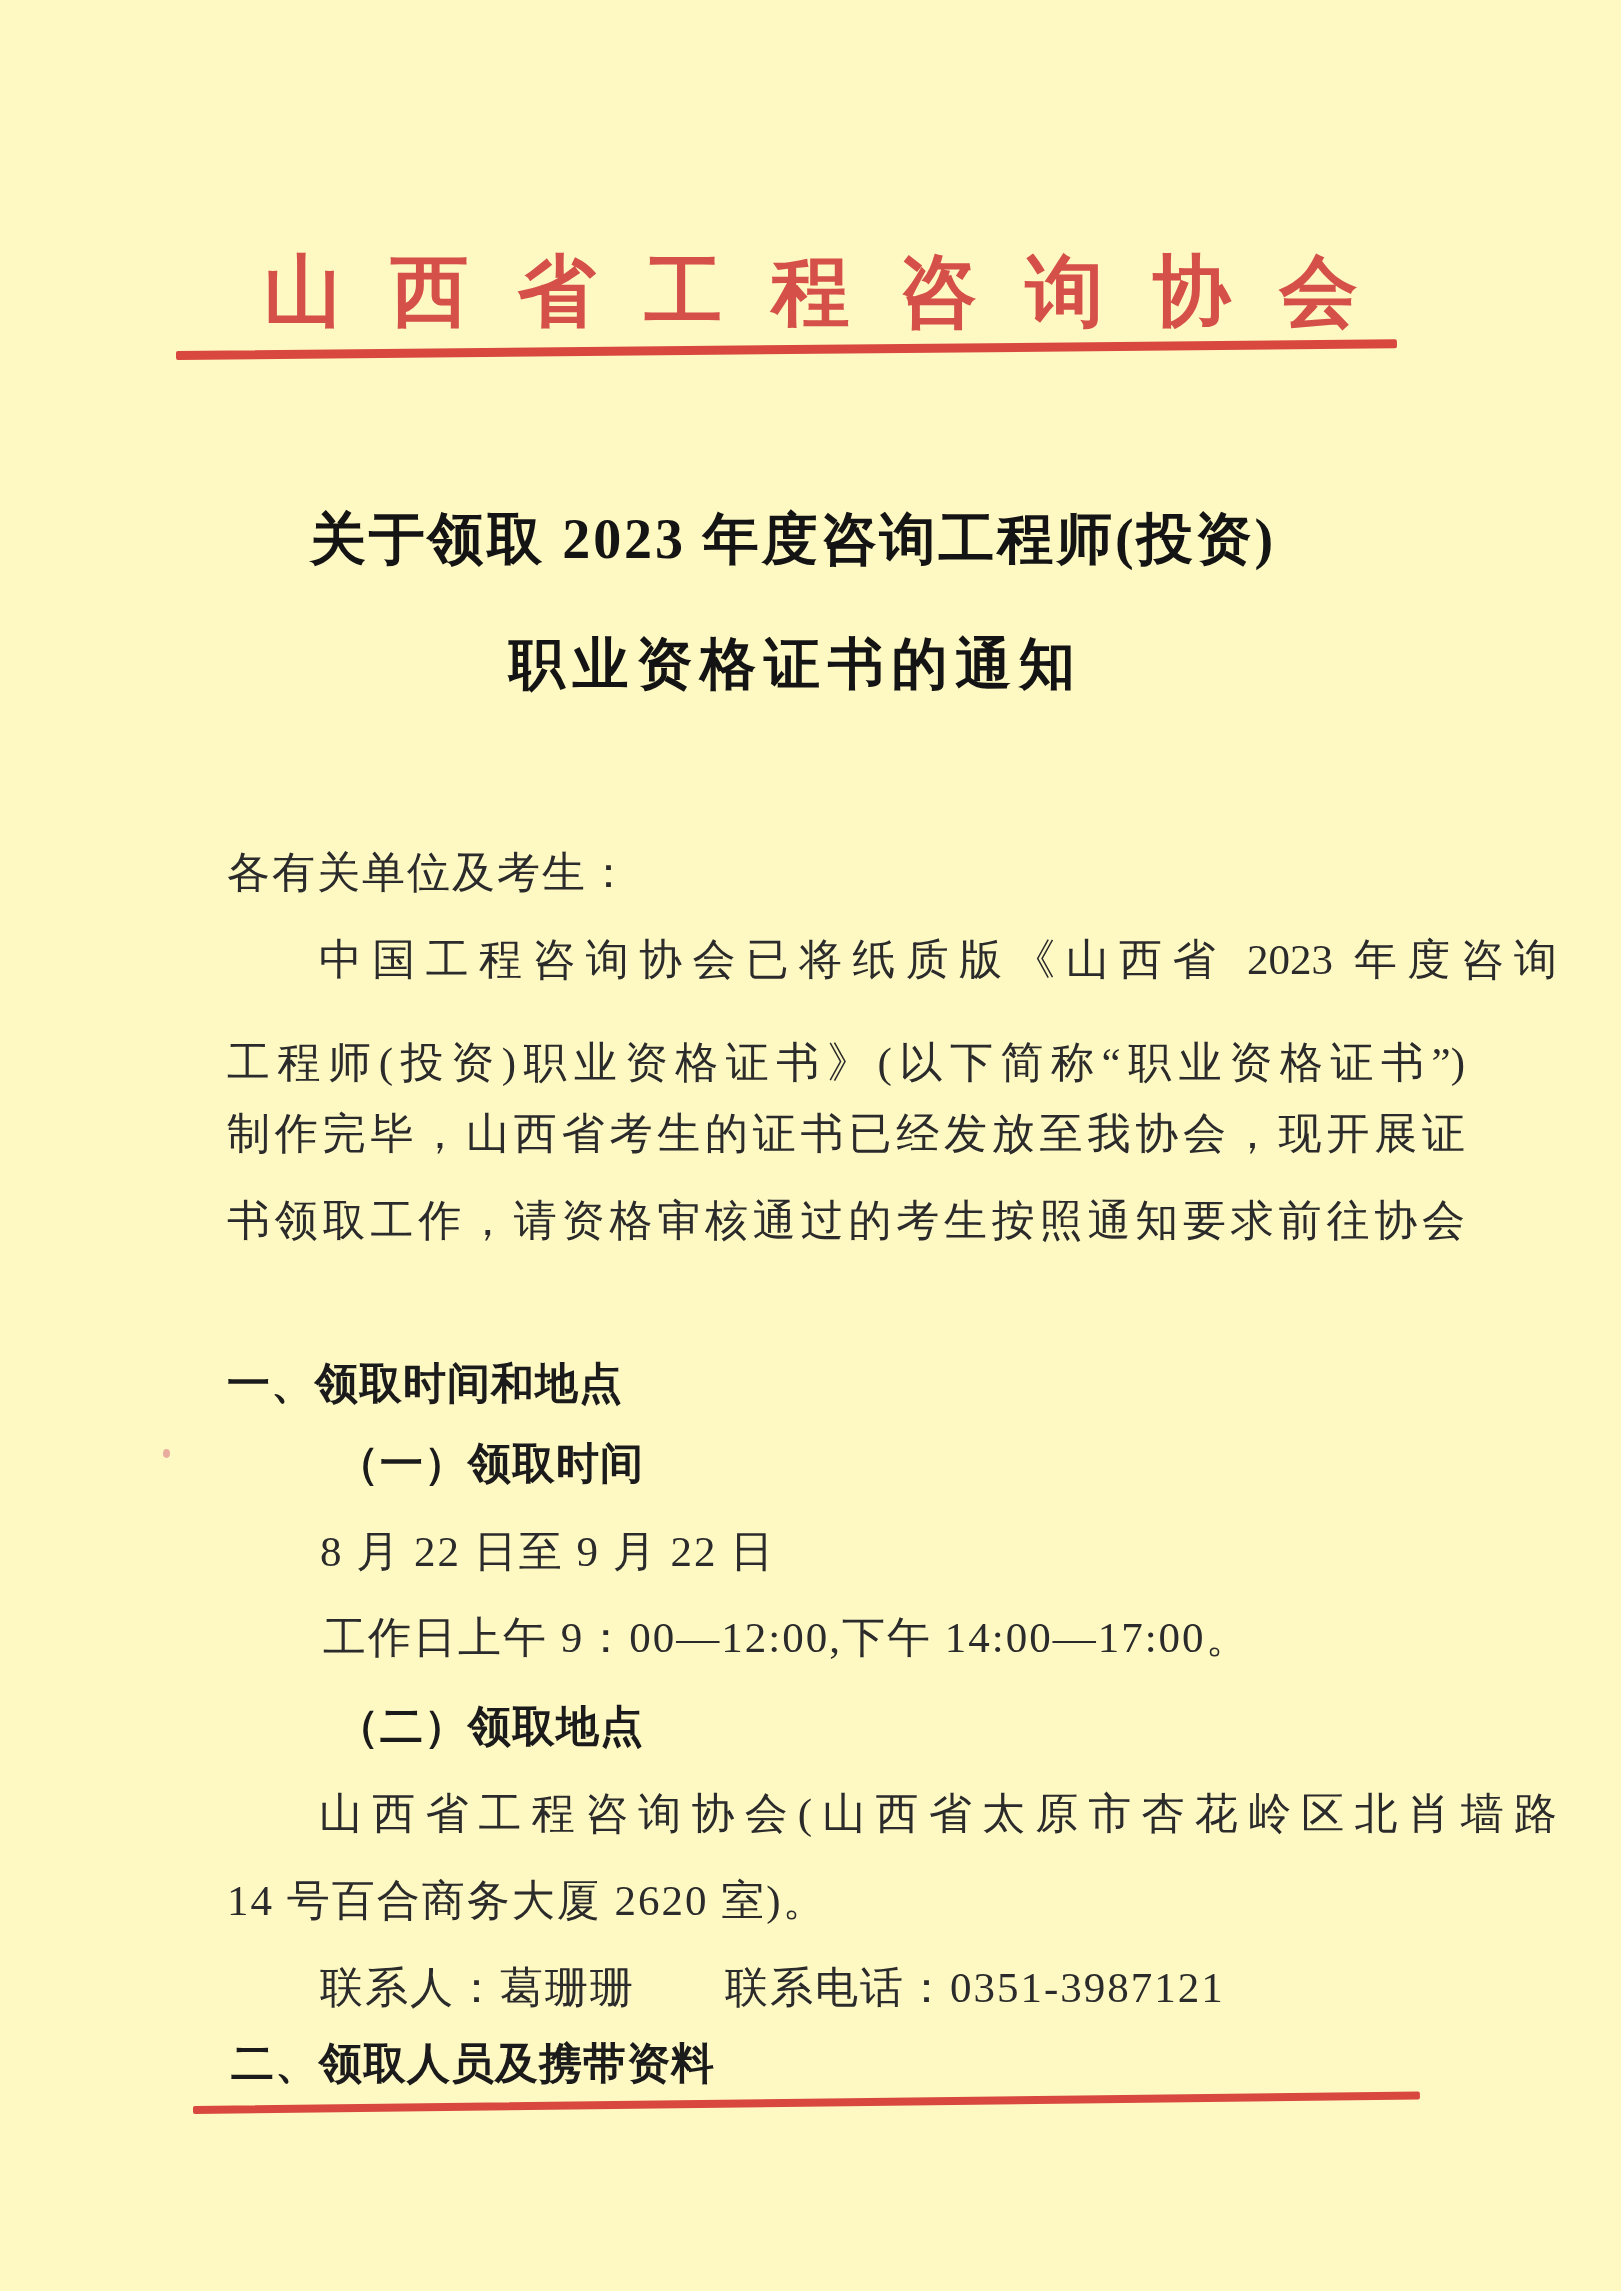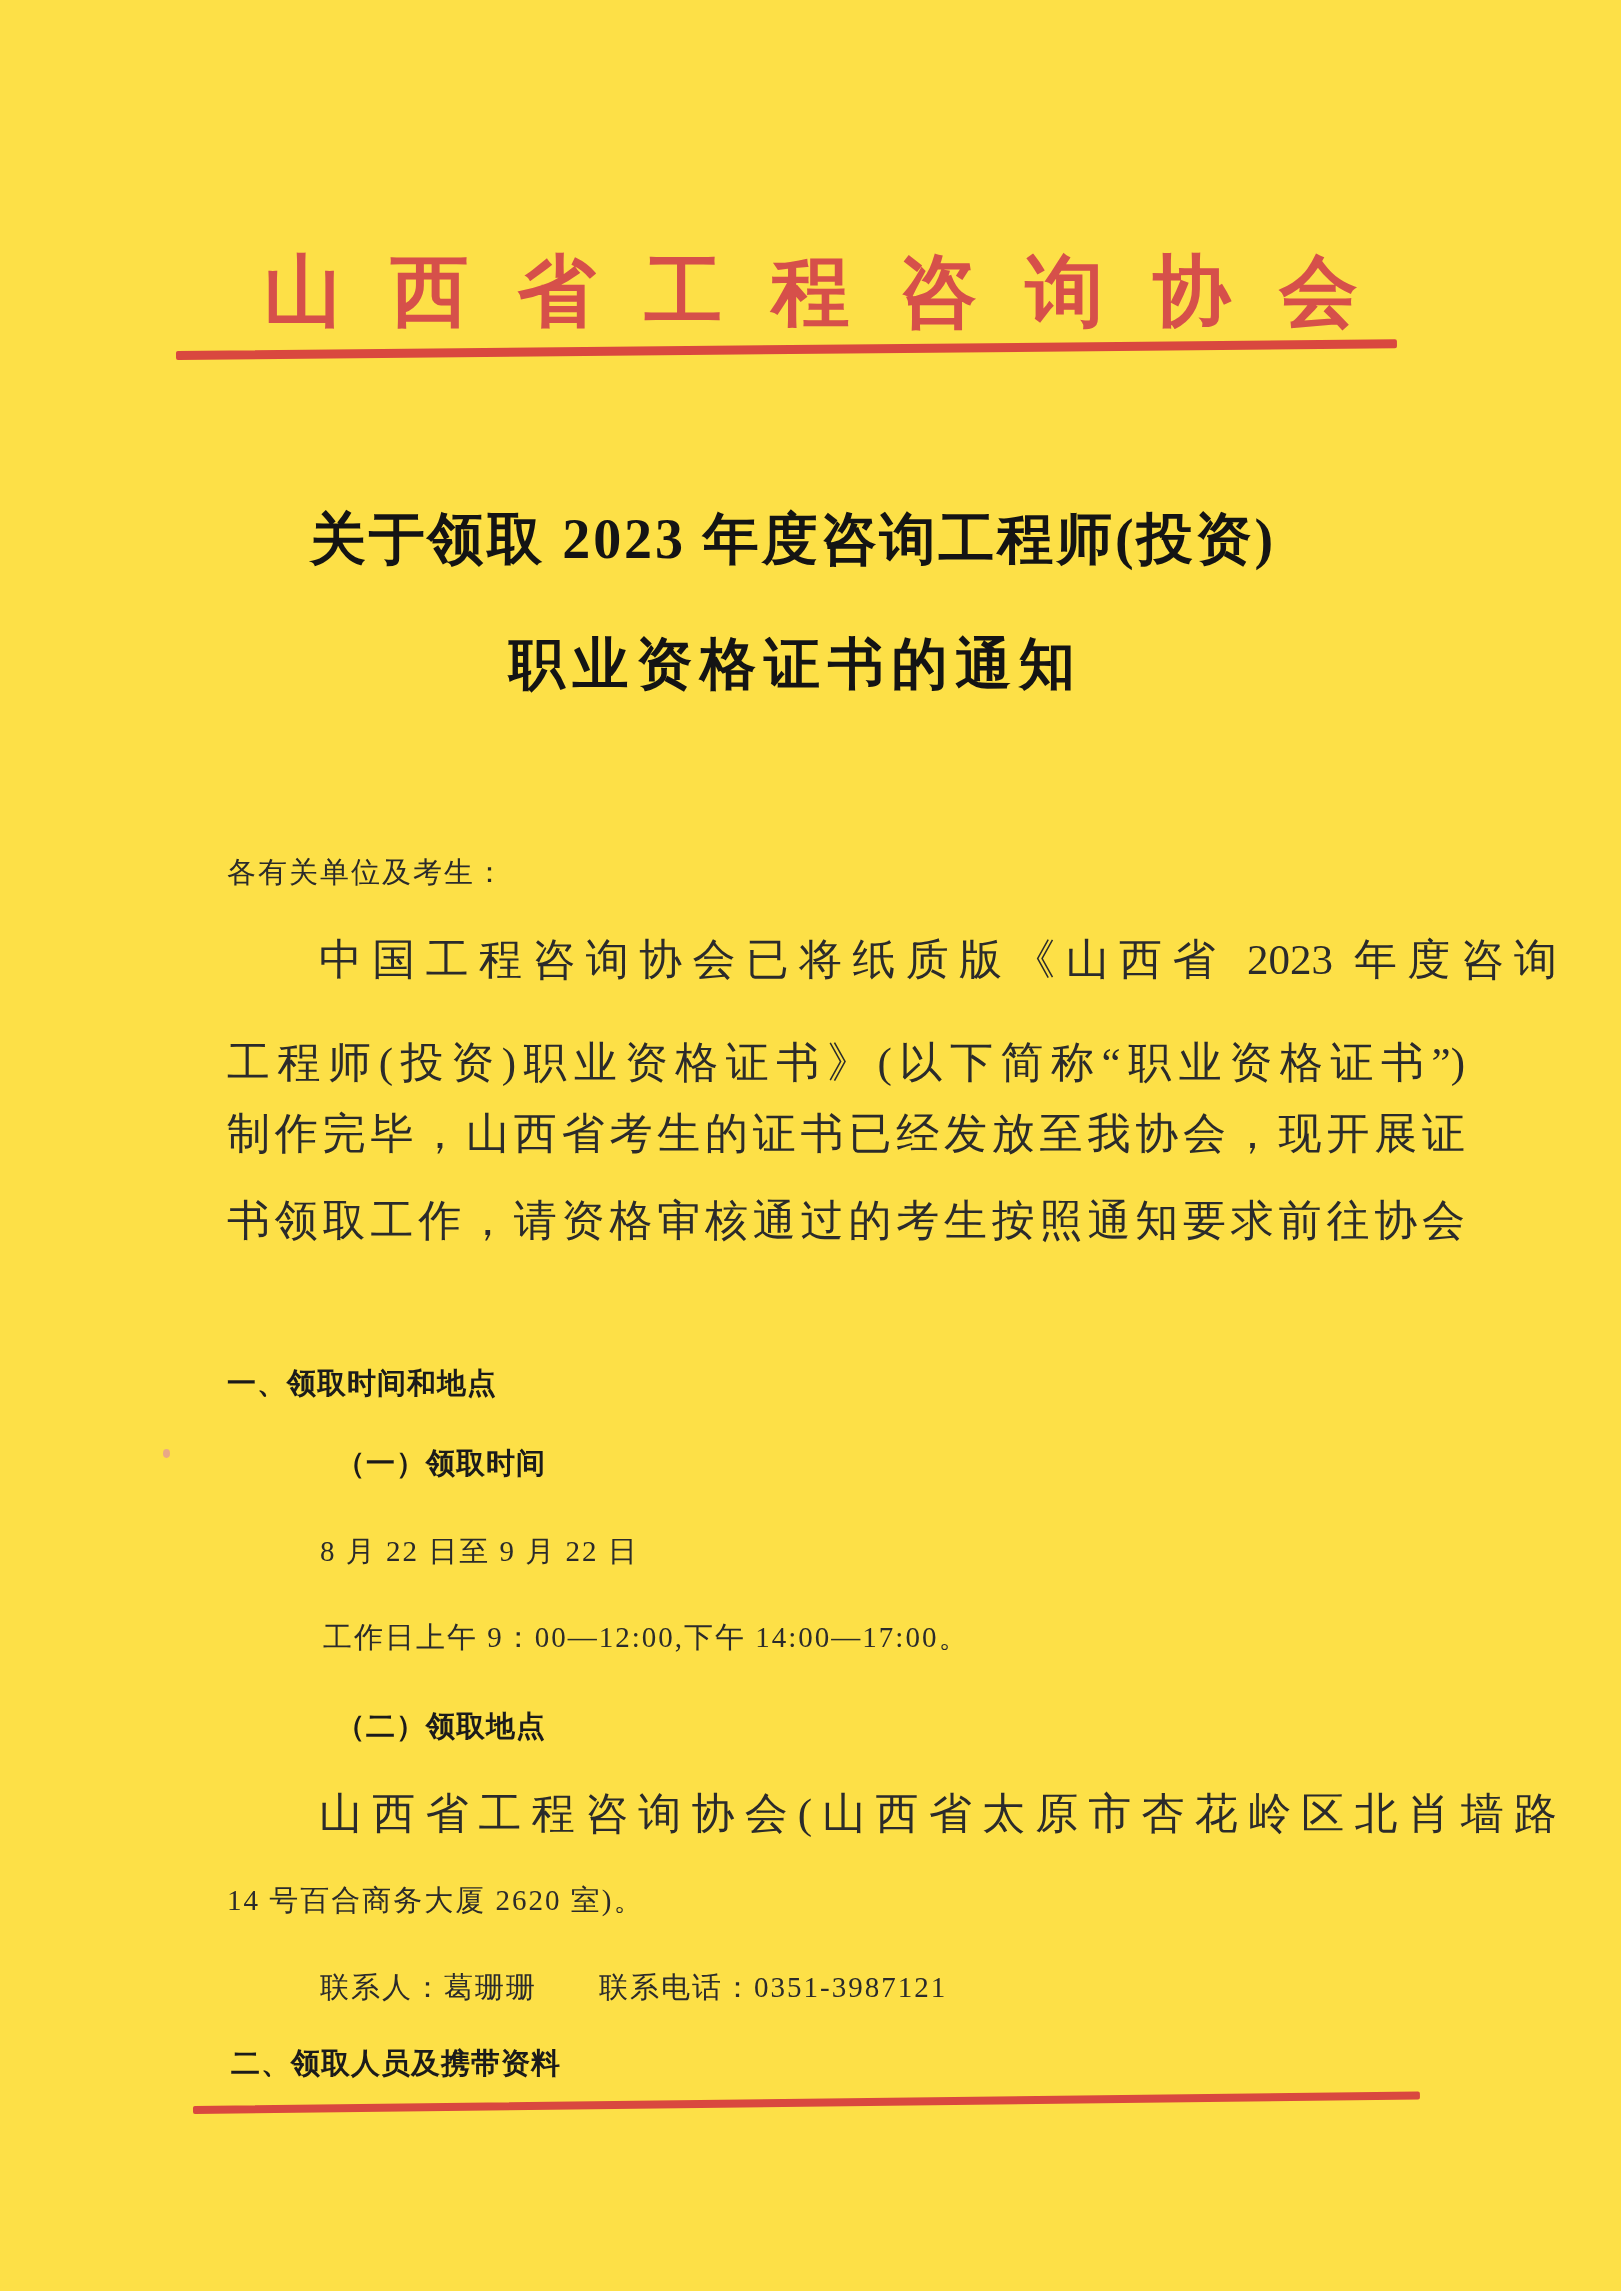--- a/index.html
+++ b/index.html
@@ -45,21 +45,21 @@
     font-size:56px; font-weight:bold;
     color:#141414;
     white-space:nowrap;
     line-height:69px;
   }
   .doc-title.t1 { top:505px; letter-spacing:2.9px; transform:translateX(-17.6px); }
   .doc-title.t2 { top:630px; letter-spacing:7.8px; transform:translateX(-14.7px); }
   
   .line {
     position:absolute;
-    font-size:29px;
+    font-size:43px;
     color:#2b2b2b;
     line-height:51px;
     white-space:nowrap;
     letter-spacing:2px;
   }
   .jline {
     position:absolute;
     left:227px; width:1238px;
     font-size:43px;
     color:#2b2b2b;
@@ -91,21 +91,21 @@
   .ln14 { left:231px; top:2038px; }
   .artifact-dot {
     position:absolute; left:163px; top:1449px;
     width:6.9px; height:8.8px; border-radius:50%;
     background:#e39a96; opacity:.8;
   }
 </style>
 </head>
 <body>
 
-<div class="page" style="background: #fde047; text-decoration: underline;">
+<div class="page" style="background: #fef9c3; text-decoration: underline;">
 
   <div class="org-name">山西省工程咨询协会</div>
 
   <div class="rule rule-top" style="background: rgb(217, 72, 63);"></div>
 
   <div class="doc-title t1">关于领取 2023 年度咨询工程师(投资)</div>
 
   <div class="doc-title t2">职业资格证书的通知</div>
 
   <div class="line ln0">各有关单位及考生：</div>

